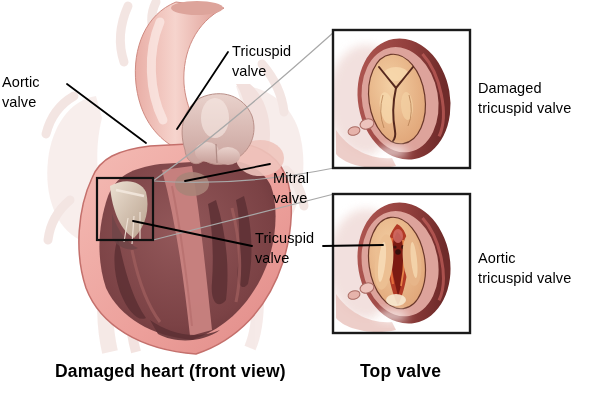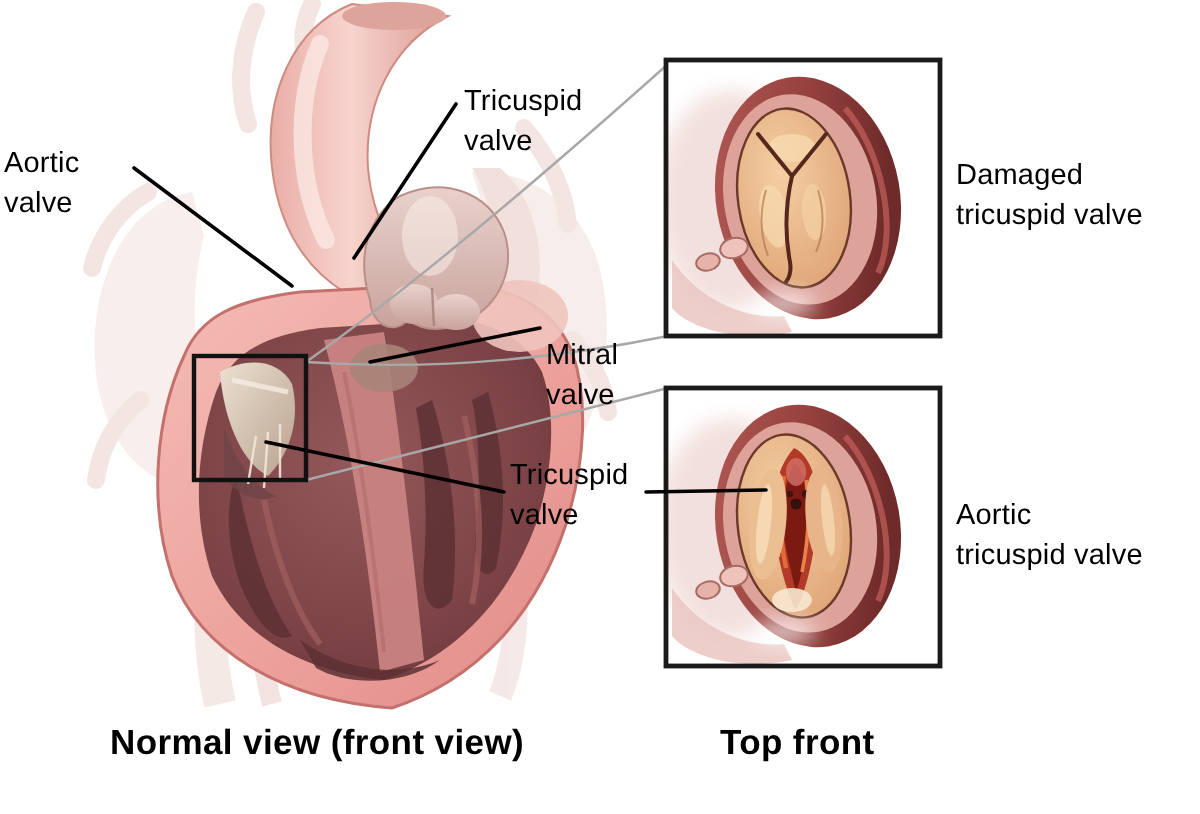--- a/index.html
+++ b/index.html
@@ -244,16 +244,16 @@
   <div class="lbl" style="left:478px;top:78px;">
     <div>Damaged</div>
     <div>tricuspid valve</div>
   </div>
 
   <div class="lbl" style="left:478px;top:248px;">
     <div>Aortic</div>
     <div>tricuspid valve</div>
   </div>
 
-  <div class="caption" style="left:55px;top:361px;">Normal view (front view)</div>
-  <div class="caption" style="left:360px;top:361px;">Top front</div>
+  <div class="caption" style="left:55px;top:361px;">Damaged heart (front view)</div>
+  <div class="caption" style="left:360px;top:361px;">Top valve</div>
 
 </div>
 
 </body></html>

